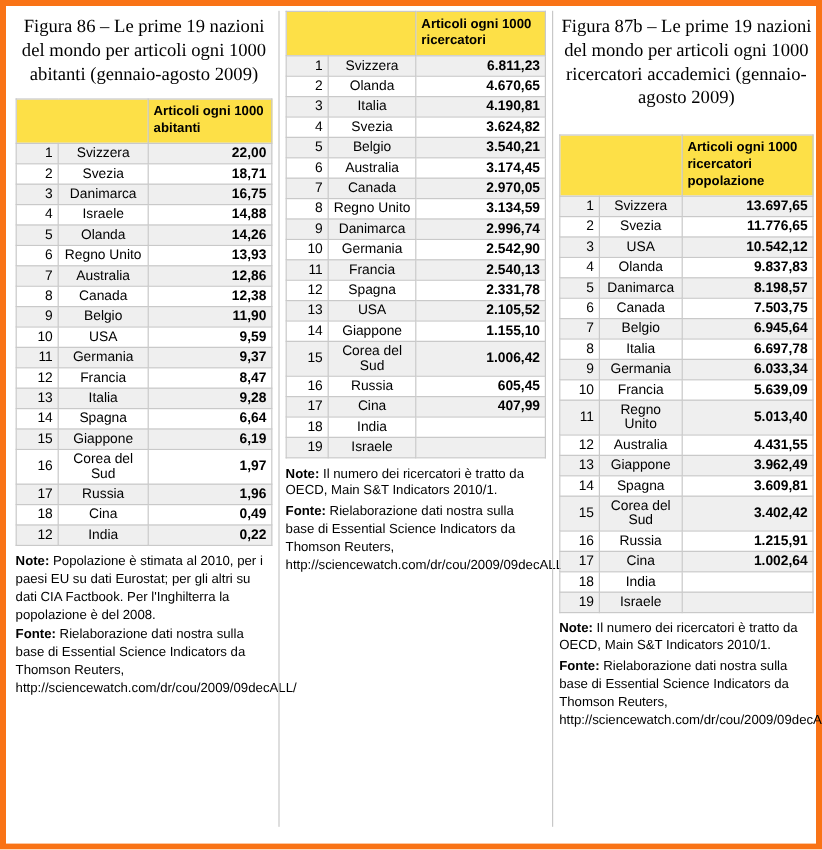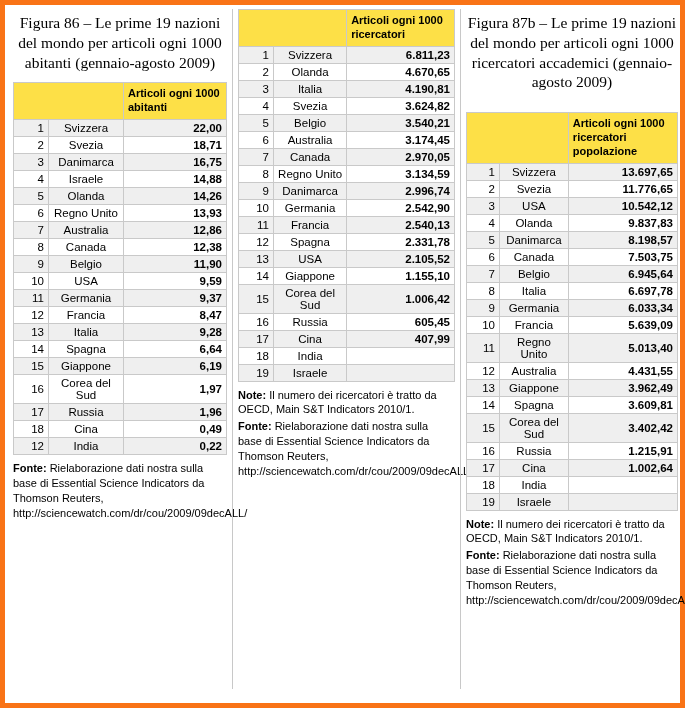--- a/index.html
+++ b/index.html
@@ -206,20 +206,21 @@
             </tr>
             <tr class="shade">
               <td class="rank">12</td>
               <td class="country">India</td>
               <td class="value">0,22</td>
             </tr>
           </tbody>
       </table>
     </div>
     <div class="notes">
+      <p><span class="lbl">Note:</span><span> Popolazione è stimata al 2010, per i paesi EU su dati Eurostat; per gli altri su dati CIA Factbook. Per l'Inghilterra la popolazione è del 2008.</span></p>
       <p><span class="lbl">Fonte:</span><span> Rielaborazione dati nostra sulla base di Essential Science Indicators da Thomson Reuters, http://sciencewatch.com/dr/cou/2009/09decALL/</span></p>
     </div>
   </div>
 
   <div class="col col-2">
     <div class="tbl-wrap">
       <table class="data">
         <thead>
           <tr>
             <th class="h-blank" colspan="2"></th>

